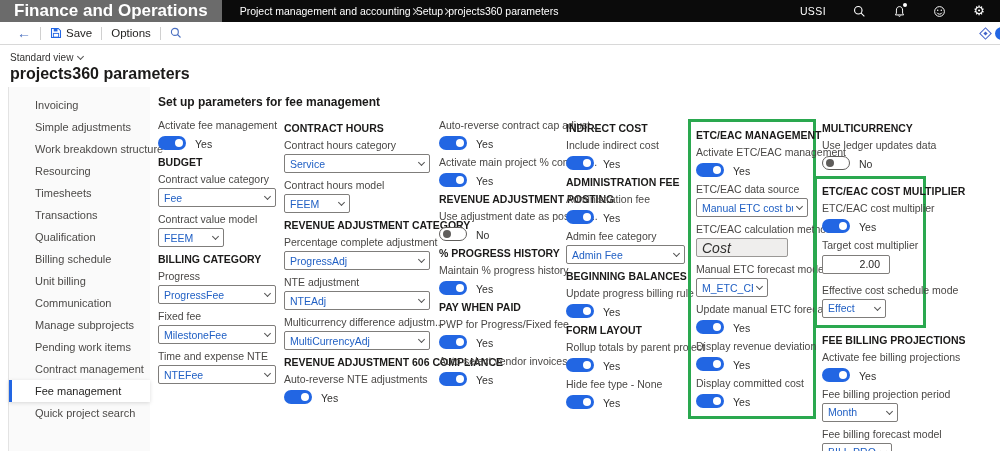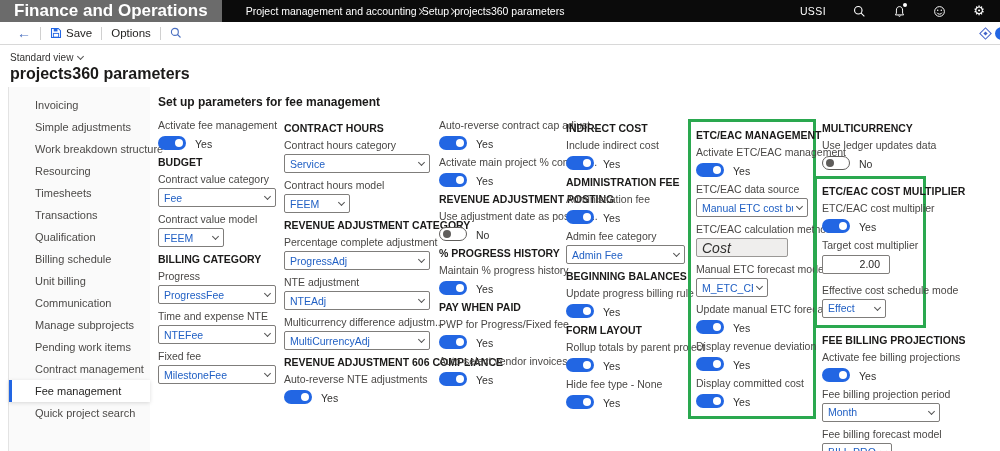--- a/index.html
+++ b/index.html
@@ -3,21 +3,21 @@
 <meta charset="utf-8">
 <style>
   * { margin:0; padding:0; box-sizing:border-box; }
   html,body { width:1000px; height:451px; overflow:hidden; background:#fff;
     font-family:"Liberation Sans", sans-serif; }
 
   
   .topbar { height:22px; background:#0b0b0b; display:flex; align-items:center; color:#fff; }
   .appbox { height:22px; background:#6b6b6b; padding:0 14px; display:flex; align-items:center;
     font-size:17px; font-weight:700; cursor:pointer; }
-  .crumbs { display:flex; align-items:center; margin-left:24px; font-size:10.5px; }
+  .crumbs { display:flex; align-items:center; margin-left:18px; font-size:10.5px; }
   .crumb { cursor:pointer; white-space:nowrap; }
   .crumb-chev { width:5px; height:5px; border-right:1.3px solid #cfcfcf; border-top:1.3px solid #cfcfcf;
     transform:rotate(45deg); display:inline-block; }
   .top-right { margin-left:auto; display:flex; align-items:center; gap:26px; padding-right:14px; }
   .top-right .uco { font-size:10.5px; letter-spacing:.4px; cursor:pointer; }
   .tico { width:14px; height:14px; display:flex; align-items:center; justify-content:center; cursor:pointer; position:relative; }
   .tico svg { display:block; }
   .gearch { font-size:13px; color:#fff; line-height:14px; }
   .belldot { position:absolute; top:-1px; right:-1px; width:4px; height:4px; background:#fff; border-radius:50%; }
 
@@ -217,30 +217,30 @@
           </div>
           <div class="sec-header">BILLING CATEGORY</div>
           <div class="field">
             <div class="f-label">Progress</div>
             <div class="selectbox">
               <span class="val">ProgressFee</span>
               <span class="chev"></span>
             </div>
           </div>
           <div class="field">
+            <div class="f-label">Fixed fee</div>
+            <div class="selectbox">
+              <span class="val">MilestoneFee</span>
+              <span class="chev"></span>
+            </div>
+          </div>
+          <div class="field">
             <div class="f-label">Time and expense NTE</div>
             <div class="selectbox">
               <span class="val">NTEFee</span>
-              <span class="chev"></span>
-            </div>
-          </div>
-          <div class="field">
-            <div class="f-label">Fixed fee</div>
-            <div class="selectbox">
-              <span class="val">MilestoneFee</span>
               <span class="chev"></span>
             </div>
           </div>
         </div>
         <div class="col col2">
           <div class="sec-header">CONTRACT HOURS</div>
           <div class="field">
             <div class="f-label">Contract hours category</div>
             <div class="selectbox">
               <span class="val">Service</span>
@@ -501,21 +501,21 @@
             <div class="f-label">Activate fee billing projections</div>
             <div class="toggle-row">
               <div class="toggle on">
                 <span class="knob"></span>
               </div>
               <span class="t-text">Yes</span>
             </div>
           </div>
           <div class="field">
             <div class="f-label">Fee billing projection period</div>
-            <div class="selectbox" style="width: 118px;">
+            <div class="selectbox" style="width: 76px;">
               <span class="val">Month</span>
               <span class="chev"></span>
             </div>
           </div>
           <div class="field">
             <div class="f-label">Fee billing forecast model</div>
             <div class="selectbox" style="width: 70px;">
               <span class="val">BILL-PROJ</span>
               <span class="chev"></span>
             </div>

